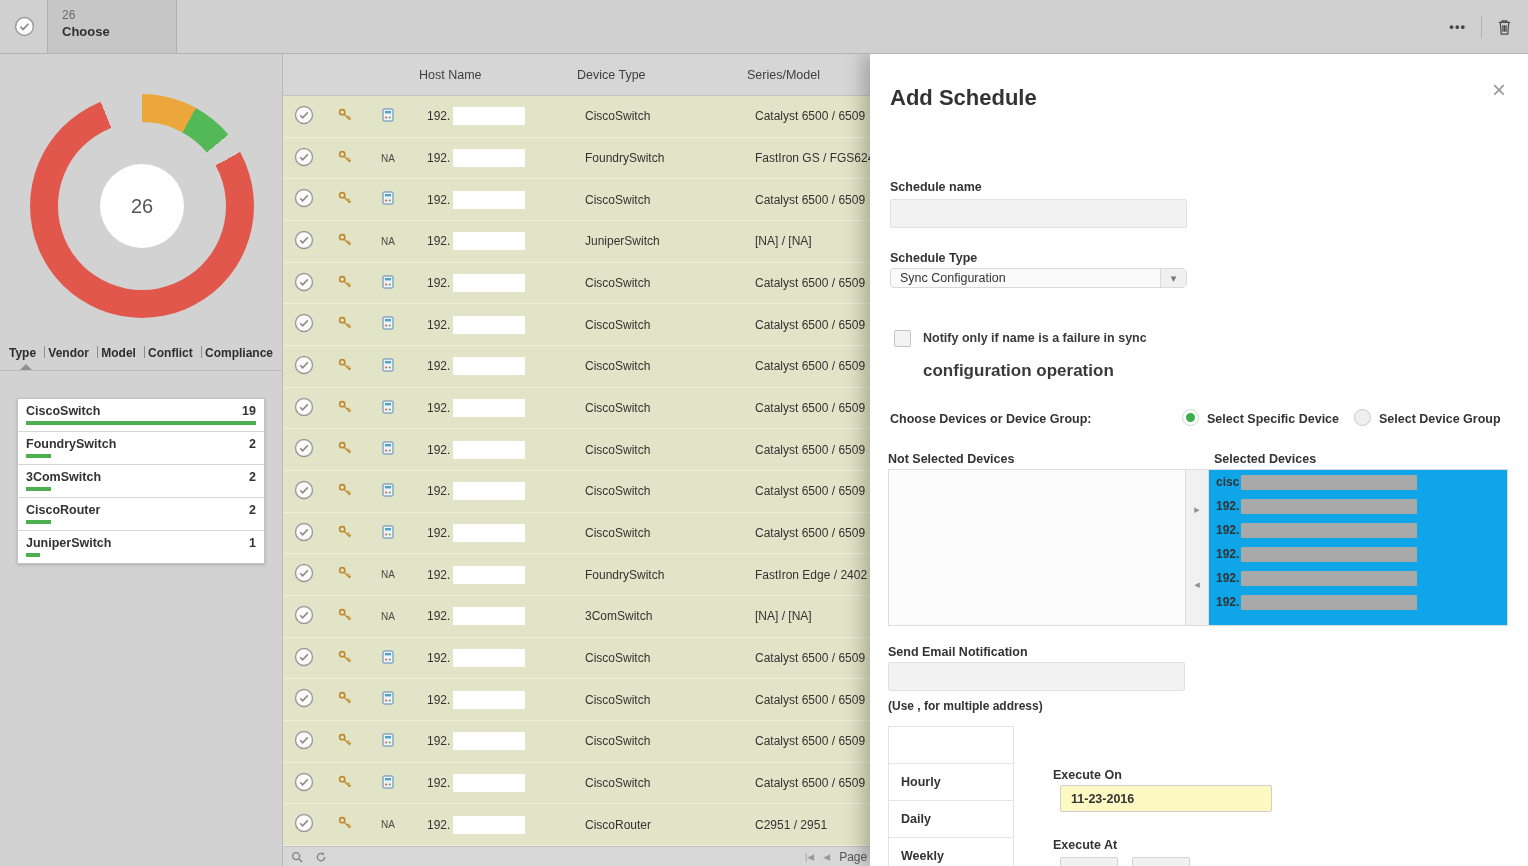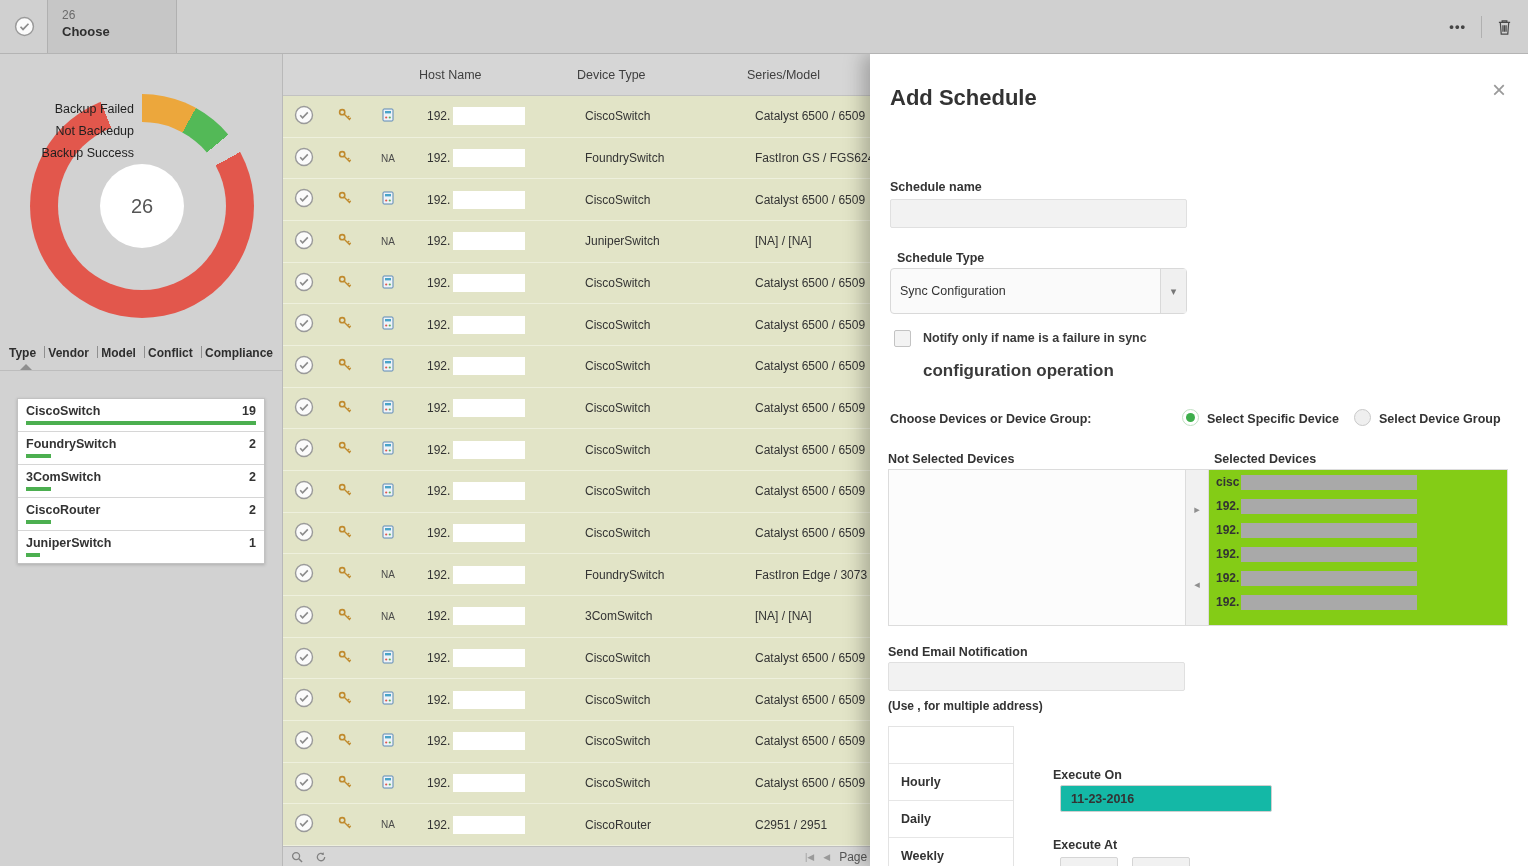--- a/index.html
+++ b/index.html
@@ -57,45 +57,45 @@
   .pager{position:absolute;left:522px;top:0;height:100%;display:flex;align-items:center;gap:9px;color:#9a9a9a;font-size:9px}
   .pager .pg-label{color:#555;font-size:12px}
   .ficon{display:flex;align-items:center;cursor:pointer}
 
   
   .modal{position:absolute;top:54px;left:870px;right:0;bottom:0;background:#fff;z-index:50;box-shadow:-7px 0 18px rgba(0,0,0,.25);overflow:hidden}
   .m-title{position:absolute;top:31px;left:20px;font-size:22px;font-weight:bold;color:#333}
   .m-close{position:absolute;top:24px;right:22px;font-size:24px;color:#9a9a9a;cursor:pointer;line-height:1}
   .m-label{position:absolute;font-size:12.5px;font-weight:bold;color:#333;white-space:nowrap}
   .m-input{position:absolute;width:297px;height:29px;background:#f2f2f2;border:1px solid #e0e0e0;border-radius:2px}
-  .m-select{position:absolute;left:20px;top:214px;width:297px;height:46px;background:#fafafa;border:1px solid #d9d9d9;border-radius:4px;display:flex;align-items:center;cursor:pointer}
+  .m-select{position:absolute;left:20px;top:214px;width:297px;height:20px;background:#fafafa;border:1px solid #d9d9d9;border-radius:4px;display:flex;align-items:center;cursor:pointer}
   .m-select .sel-txt{flex:1;padding-left:9px;font-size:12.5px;color:#333}
   .m-select .sel-arrow{width:26px;height:100%;border-left:1px solid #d9d9d9;background:#f0f0f0;display:flex;align-items:center;justify-content:center;color:#777;font-size:11px}
   .m-check{position:absolute;left:24px;top:276px;width:17px;height:17px;background:#f3f3f3;border:1px solid #c3c3c3;border-radius:2px;cursor:pointer}
   .notify-l1{position:absolute;left:53px;top:277px;font-size:12.5px;font-weight:bold;color:#3a3a3a}
   .notify-l2{position:absolute;left:53px;top:307px;font-size:17px;font-weight:bold;color:#3a3a3a}
   .radio{position:absolute;width:17px;height:17px;border-radius:50%;cursor:pointer}
   .radio.sel{background:#fff;border:1px solid #bfe0c2}
   .radio.sel::after{content:"";position:absolute;left:3px;top:3px;width:9px;height:9px;border-radius:50%;background:#3dae4b}
   .radio.unsel{background:#efefef;border:1px solid #c9c9c9}
   .listbox{position:absolute;top:415px;height:157px;border:1px solid #dcdcdc;background:#fcfcfc}
   .box-notsel{left:18px;width:298px}
-  .box-sel{left:338px;width:300px;background:#84cc16;overflow:hidden}
+  .box-sel{left:338px;width:300px;background:#0ea5e9;overflow:hidden}
   .xfer{position:absolute;left:316px;top:415px;width:22px;height:157px;background:#f1f1f1;border:1px solid #dcdcdc;border-left:none;border-right:none}
   .xfer span{position:absolute;left:0;width:100%;text-align:center;color:#8f8f8f;font-size:11px;cursor:pointer}
   .xfer .xr{top:33px}
   .xfer .xl{top:108px}
   .sel-item{display:flex;align-items:center;height:24px;padding:0 90px 0 7px;cursor:pointer}
   .sel-pfx{font-size:12px;font-weight:bold;color:#333;margin-right:2px}
   .redact-g{flex:1;height:15px;background:#a9a9a9}
   .email-hint{position:absolute;left:18px;top:645px;font-size:12px;font-weight:bold;color:#333}
   .sch-tabs{position:absolute;left:18px;top:672px;width:126px;border:1px solid #e3e3e3;border-bottom:none;background:#fff}
   .sch-tab{height:37px;display:flex;align-items:center;padding-left:12px;font-size:12.5px;font-weight:bold;color:#333;border-bottom:1px solid #e6e6e6;cursor:pointer;background:#fff}
   .sch-tab.blank{cursor:default}
-  .date-input{position:absolute;left:190px;top:731px;width:212px;height:27px;background:#14b8a6;border:1px solid #cfcfcf;border-radius:2px;display:flex;align-items:center;padding-left:10px;font-size:12.5px;font-weight:bold;color:#333;cursor:pointer}
+  .date-input{position:absolute;left:190px;top:731px;width:212px;height:27px;background:#fef9c3;border:1px solid #cfcfcf;border-radius:2px;display:flex;align-items:center;padding-left:10px;font-size:12.5px;font-weight:bold;color:#333;cursor:pointer}
   .stub-row{position:absolute;left:190px;top:803px;display:flex;gap:14px}
   .stub{width:58px;height:26px;background:#f1f1f1;border:1px solid #d5d5d5;border-radius:2px;display:flex;align-items:center;justify-content:flex-end;padding-right:6px;color:#777;font-size:10px;cursor:pointer}
 </style>
 </head>
 <body>
 
 <div class="screen">
 
   <header class="topbar">
     <span class="tb-check">
@@ -116,25 +116,20 @@
             <path d="M2 4 h12 M5.5 4 V2.5 h5 V4 M3.5 4 l1 12.5 h7 l1-12.5 M6.3 7 v7 M8 7 v7 M9.7 7 v7" stroke="#4a4a4a" stroke-width="1.3" fill="none"></path>
           </svg>
       </span>
     </div>
   </header>
 
   <aside class="sidebar">
     <div class="donut" style="background: conic-gradient(rgb(236, 167, 60) 0deg, rgb(236, 167, 60) 8%, rgb(83, 185, 87) 8%, rgb(83, 185, 87) 14%, transparent 14%, transparent 17%, rgb(226, 87, 76) 17%, rgb(226, 87, 76) 94%, transparent 94%, transparent 100%);">
       <div class="donut-center">26</div>
     </div>
-    <div class="legend" id="legend">
-        <div class="legend-row"><span>Backup Failed</span></div>
-        <div class="legend-row"><span>Not Backedup</span></div>
-        <div class="legend-row"><span>Backup Success</span></div>
-      </div>
     <nav class="sb-tabs" id="sbtabs">
         <span class="sbtab">
           <span>Type</span>
         </span>
         <span class="sbtab">
           <span>Vendor</span>
         </span>
         <span class="sbtab">
           <span>Model</span>
         </span>
@@ -596,21 +591,21 @@
     </span>
     <span class="cell scell">
 
       <span class="na-t">NA</span>
     </span>
     <span class="cell hcell">
       <span class="hostpfx">192.</span>
       <span class="redact"></span>
     </span>
     <span class="cell dcell"><span>FoundrySwitch</span></span>
-    <span class="cell mcell"><span>FastIron Edge / 3073</span></span>
+    <span class="cell mcell"><span>FastIron Edge / 2402</span></span>
   </div>
         <div class="trow is-na">
     <span class="cell ccell">
       <span>
         <svg width="20" height="20" viewBox="0 0 20 20">
                 <circle cx="10" cy="10" r="8.5" fill="#fbfbfb" stroke="#9a9a9a" stroke-width="1.4"></circle>
                 <path d="M6.2 10.2 l2.4 2.6 L13.8 7.4" fill="none" stroke="#8b8b8b" stroke-width="1.6"></path>
               </svg>
       </span>
     </span>
@@ -823,21 +818,21 @@
     </div>
   </main>
 
   <section class="modal">
     <h2 class="m-title">Add Schedule</h2>
     <span class="m-close">×</span>
 
     <label class="m-label" style="left:20px;top:126px">Schedule name</label>
     <div class="m-input" style="left:20px;top:145px"></div>
 
-    <label class="m-label" style="left:27px;top:197px">Schedule Type</label>
+    <label class="m-label" style="left:20px;top:197px">Schedule Type</label>
     <div class="m-select">
       <span class="sel-txt">Sync Configuration</span>
       <span class="sel-arrow">▾</span>
     </div>
 
     <span class="m-check"></span>
     <span class="notify-l1">Notify only if name is a failure in sync</span>
     <span class="notify-l2">configuration operation</span>
 
     <label class="m-label" style="left:20px;top:358px">Choose Devices or Device Group:</label>

